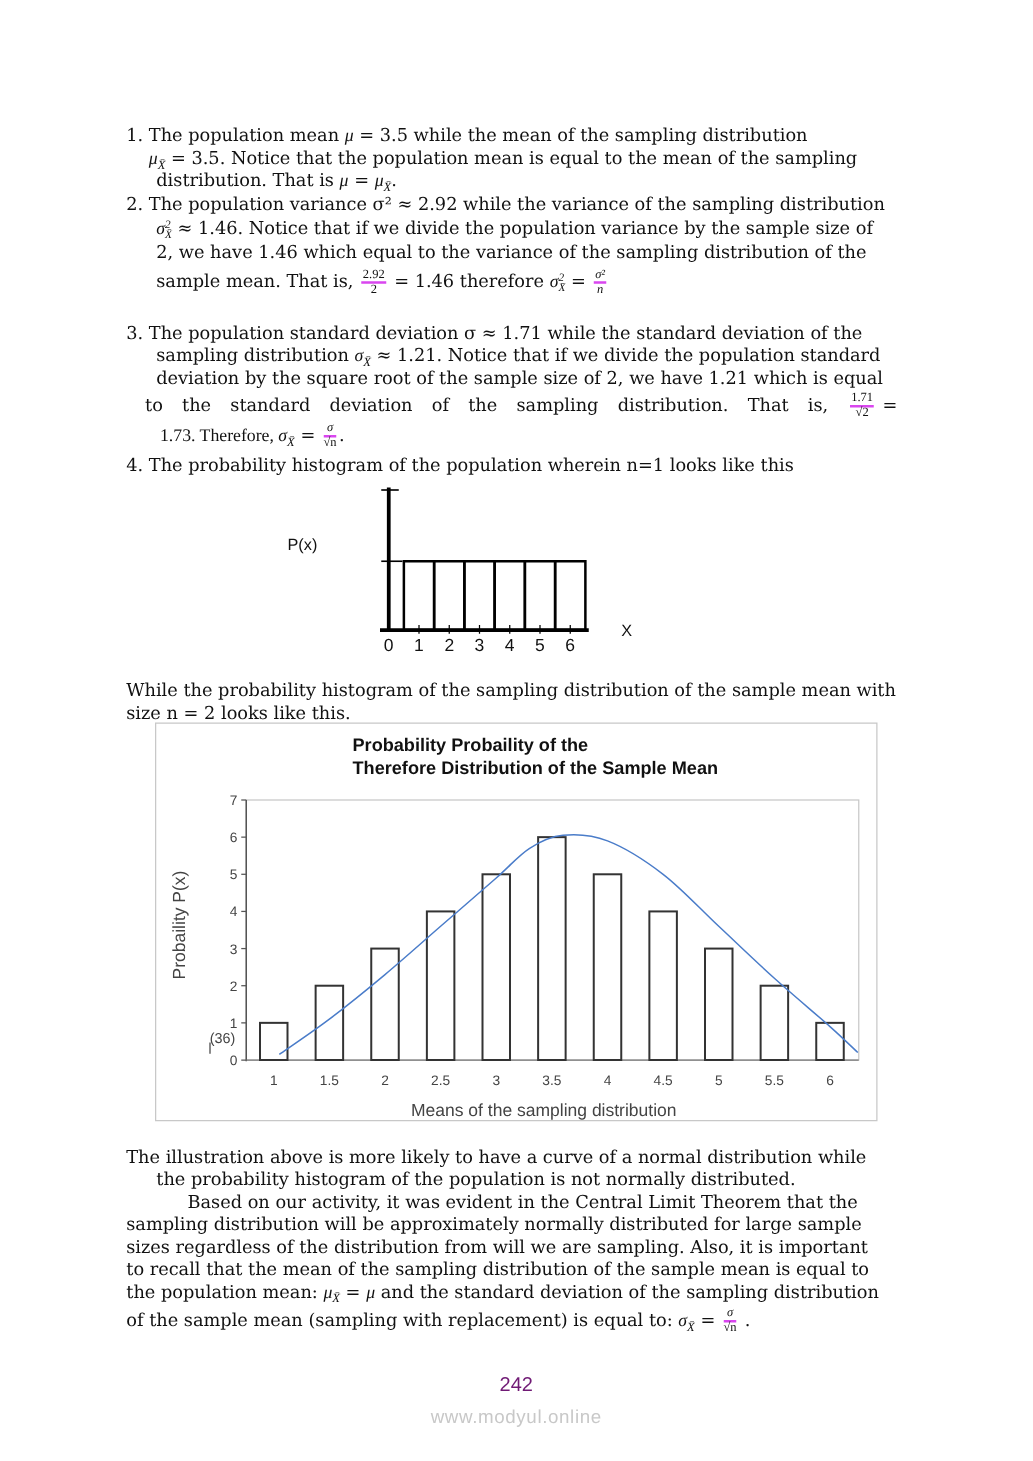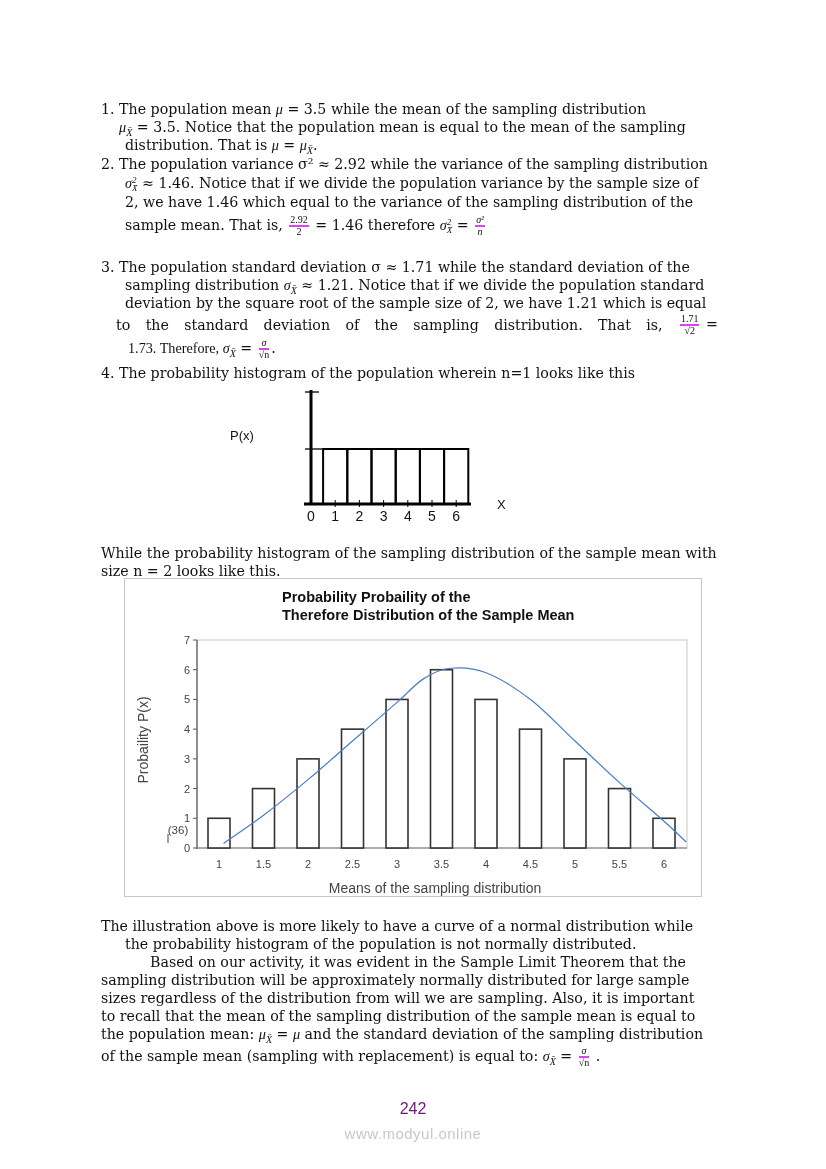--- a/index.html
+++ b/index.html
@@ -156,21 +156,21 @@
       </g>
     <path id="samp-curve" d="M223.45000000000002,843.5428571428571 C230.125,838.8380952380952 249.40833333333333,825.9619047619047 263.5,815.3142857142857 C277.59166666666664,804.6666666666666 293.1666666666667,792.0380952380953 308,779.6571428571428 C322.8333333333333,767.2761904761904 337.6666666666667,753.9047619047619 352.5,741.0285714285715 C367.3333333333333,728.152380952381 385.1333333333333,712.8 397,702.4 C408.8666666666667,692 414.8,684.3238095238095 423.7,678.6285714285714 C432.59999999999997,672.9333333333333 440.01666666666665,669.2190476190477 450.4,668.2285714285715 C460.7833333333333,667.2380952380953 472.65,667.4857142857143 486,672.6857142857143 C499.35,677.8857142857144 515.6666666666666,688.0380952380953 530.5,699.4285714285714 C545.3333333333334,710.8190476190476 560.1666666666666,727.1619047619048 575,741.0285714285715 C589.8333333333334,754.8952380952381 604.6666666666666,769.2571428571428 619.5,782.6285714285714 C634.3333333333334,796 652.875,811.3523809523809 664,821.2571428571429 C675.125,831.1619047619048 682.5416666666666,838.5904761904761 686.25,842.0571428571428" fill="none" stroke="#4a7cc9" stroke-width="1.2"></path>
     <text x="148" y="740" font-size="14" fill="#444" transform="rotate(-90 148 740)" text-anchor="middle">Probaility P(x)</text>
     <text x="178" y="834" font-size="11.5" fill="#444" text-anchor="middle">(36)</text>
     <line x1="168" y1="834" x2="168" y2="843" stroke="#444" stroke-width="1"></line>
     <text x="435" y="893" font-size="14" fill="#444" text-anchor="middle">Means of the sampling distribution</text>
   </svg>
 
   <div class="txt" style="left:101px; top:917px;">The illustration above is more likely to have a curve of a normal distribution while</div>
   <div class="txt" style="left:101px; top:935px;margin-left:24px;">the probability histogram of the population is not normally distributed.</div>
-  <div class="txt" style="left:150px; top:953px;">Based on our activity, it was evident in the Sample Limit Theorem that the</div>
+  <div class="txt" style="left:150px; top:953px;">Based on our activity, it was evident in the Central Limit Theorem that the</div>
   <div class="txt" style="left:101px; top:971px;">sampling distribution will be approximately normally distributed for large sample</div>
   <div class="txt" style="left:101px; top:989px;">sizes regardless of the distribution from will we are sampling. Also, it is important</div>
   <div class="txt" style="left:101px; top:1007px;">to recall that the mean of the sampling distribution of the sample mean is equal to</div>
   <div class="txt" style="left:101px; top:1025px;">
     <span>the population mean:  </span><span class="math">μ</span><sub class="math small">X̄</sub><span> = </span><span class="math">μ</span><span> and the standard deviation of the sampling distribution</span>
   </div>
   <div class="txt" style="left:101px; top:1046px;">
     <span>of the sample mean (sampling with replacement) is equal to: </span><span class="math">σ</span><sub class="math small">X̄</sub><span> = </span><span class="frac"><span class="num math">σ</span><span class="den">√n</span></span><span> .</span>
   </div>
 

